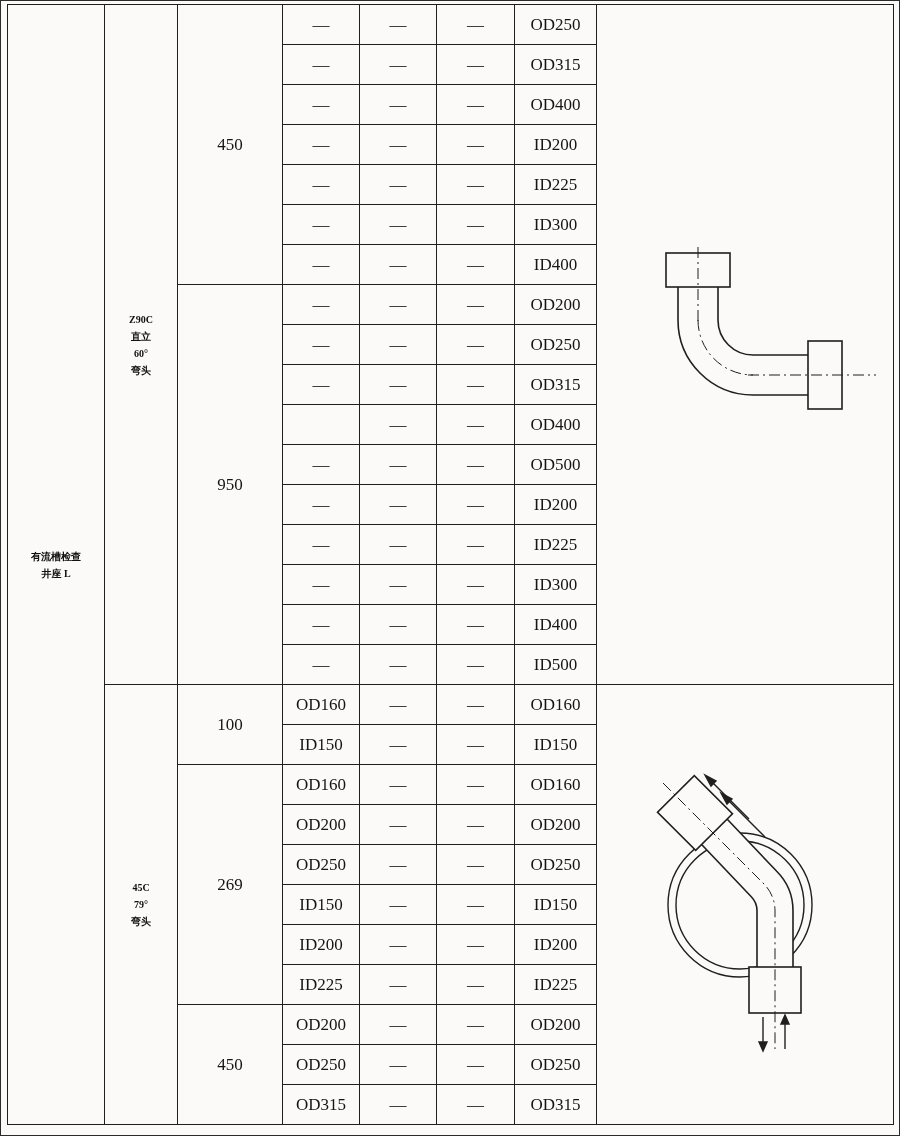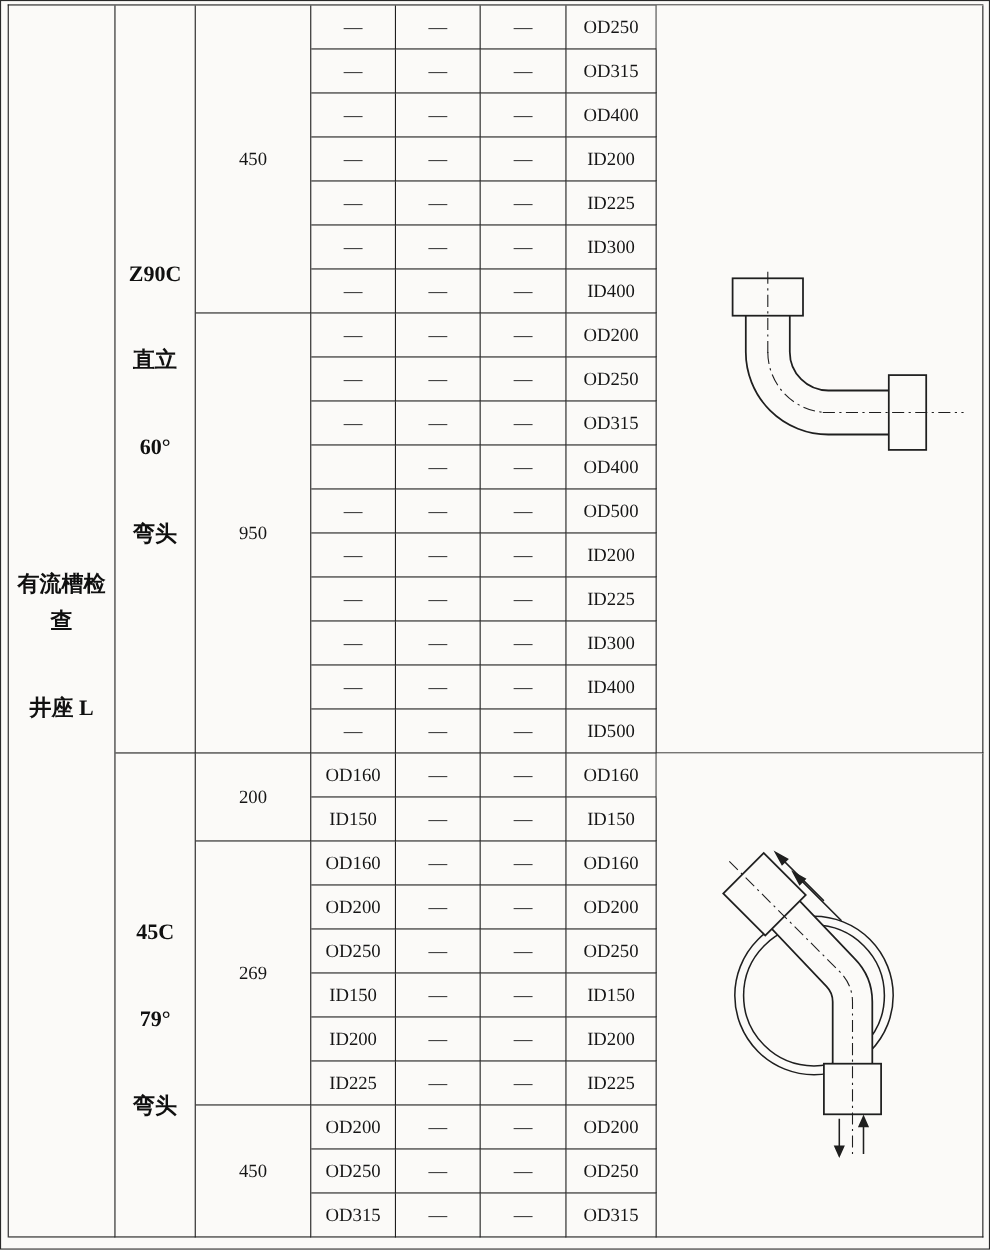--- a/index.html
+++ b/index.html
@@ -32,24 +32,23 @@
     text-align: center; vertical-align: middle;
     color: #151515;
   }
   .value-cell, .size-cell {
     font-family: "Liberation Serif", serif;
     font-size: 17px;
   }
   .stub-cell div, .type-cell div {
     font-family: "Liberation Serif", serif;
     font-weight: 700;
-    font-size: 20px;
+    font-size: 10px;
     line-height: 1.7;
     color: #101010;
-    margin-top: 45px;
   }
   .drawing-cell { background: var(--bg); }
   .drawing-cell svg { display: block; margin: 0 auto; }
   .drawing-cell svg.shifted { position: relative; left: 13px; }
 </style>
 </head>
 <body>
 
 <div class="page">
   <table class="spec-table">
@@ -192,21 +191,21 @@
           <td class="value-cell">—</td>
           <td class="value-cell">—</td>
           <td class="value-cell">ID500</td>
         </tr>
         <tr>
           <td class="type-cell" rowspan="11">
             <div>45C</div>
             <div>79°</div>
             <div>弯头</div>
           </td>
-          <td class="size-cell" rowspan="2">200</td>
+          <td class="size-cell" rowspan="2">100</td>
           <td class="value-cell">OD160</td>
           <td class="value-cell">—</td>
           <td class="value-cell">—</td>
           <td class="value-cell">OD160</td>
           <td class="drawing-cell" rowspan="11">
   <svg viewBox="0 0 200 300" width="200" height="300">
     <g stroke="#1f1f1f" fill="none" stroke-width="1.4">
       <circle cx="95" cy="150" r="72"></circle>
       <circle cx="95" cy="150" r="64"></circle>
     </g>

